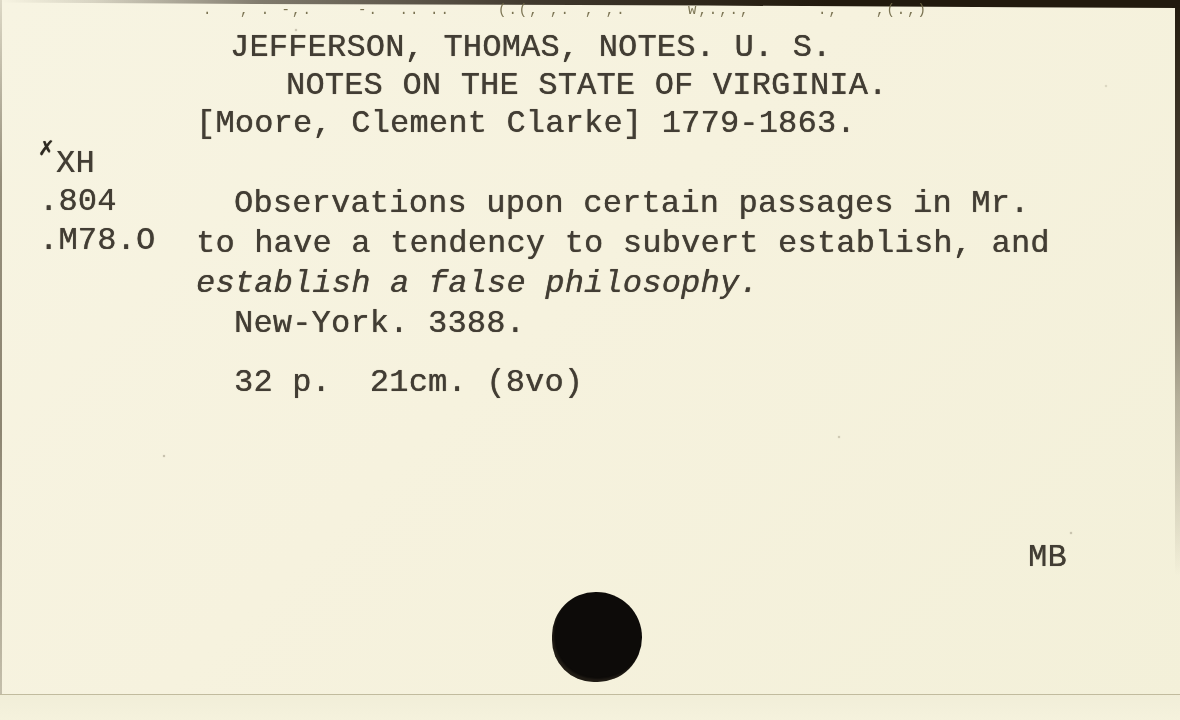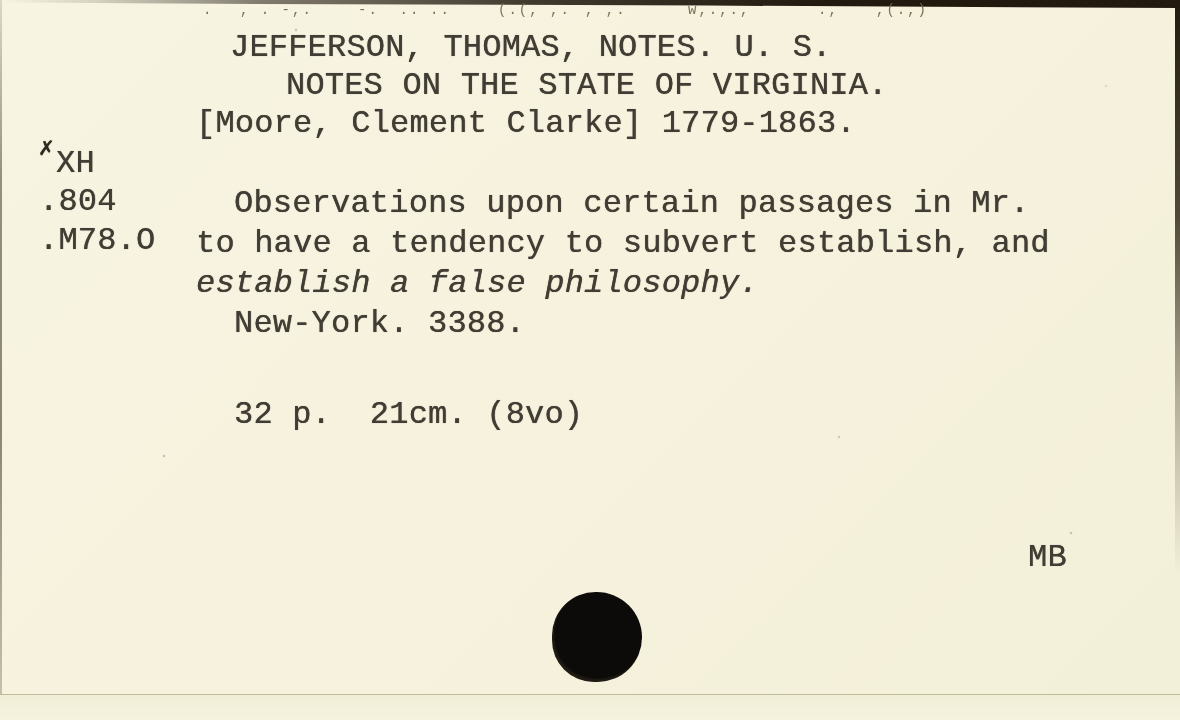--- a/index.html
+++ b/index.html
@@ -64,21 +64,21 @@
     text-shadow: 0 0 0.7px rgba(62,56,44,0.85), 0.4px 0.4px 0.5px rgba(62,56,44,0.35);
   }
   .l-heading1  { left: 230px; top: 32px;  }
   .l-heading2  { left: 268px; top: 70px; margin-left: 18px;  }
   .l-author    { left: 196px; top: 108px; text-align: right; }
   .l-body0     { left: 234px; top: 148px; margin-top: 40px; }
   .l-body1     { left: 196px; top: 188px; }
   .l-body2     { left: 196px; top: 228px; }
   .l-body3     { left: 196px; top: 268px; font-style: italic; }
   .l-imprint   { left: 234px; top: 308px; }
-  .l-collation { left: 234px; top: 399px; }
+  .l-collation { left: 234px; top: 367px; }
   .l-tracing   { left: 234px; top: 542px; }
   .l-initials  { left: 1028px; top: 542px; }
 
   .l-callmark  {
     left: 38px; top: 138px;
     font-family: "DejaVu Sans", sans-serif;
     font-size: 20px; line-height: 20px; font-weight: bold;
     color: #2e2a22;
   }
   .l-call1 { left: 56px; top: 148px; }

